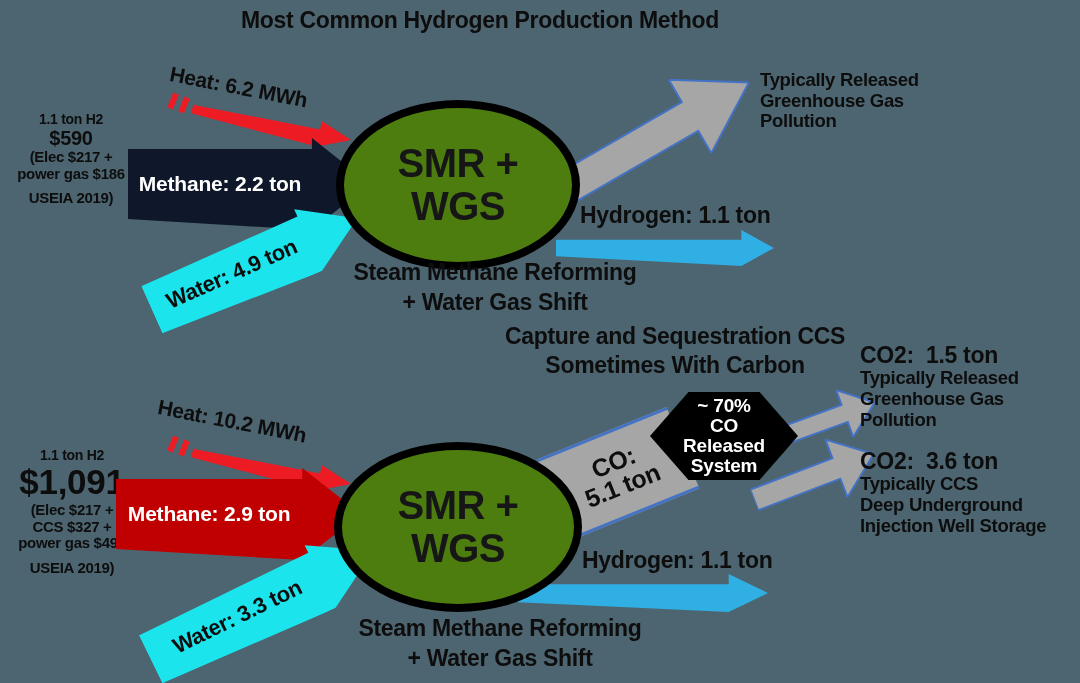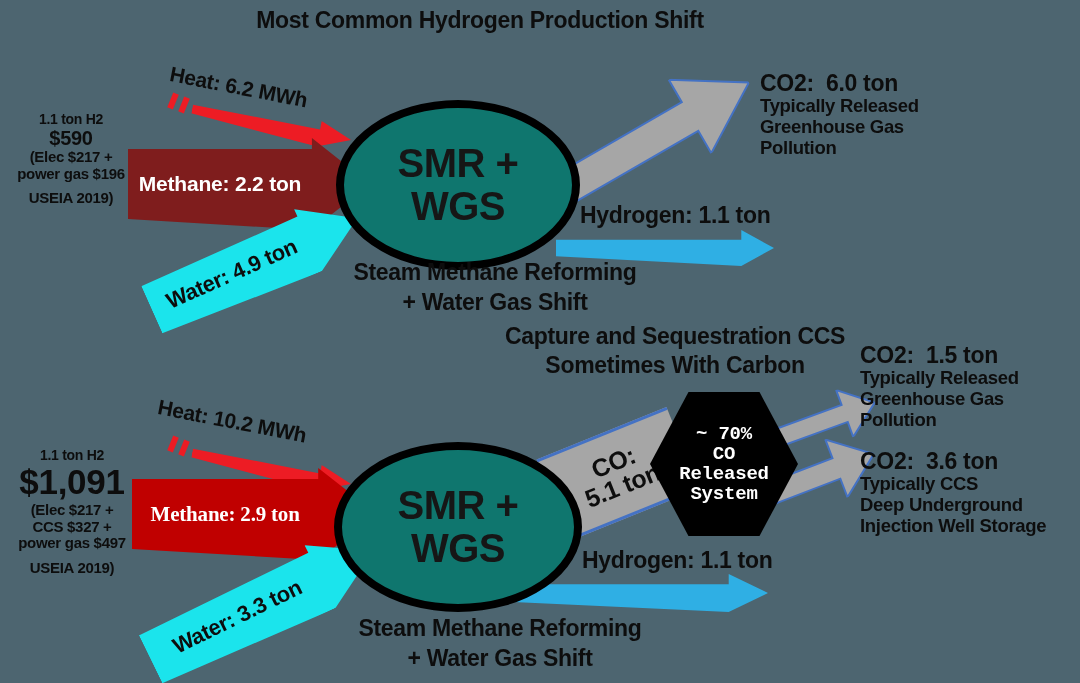--- a/index.html
+++ b/index.html
@@ -10,21 +10,21 @@
   .white{color:#ffffff;}
   .center{text-align:center;}
   .ws-pre{white-space:pre-wrap;}
 
   
   .block-arrow{clip-path:polygon(0 12%,76% 12%,76% 0,100% 50%,76% 100%,0 88%);display:flex;align-items:center;}
   .thin-arrow{clip-path:polygon(0 33%,80% 33%,80% 0,100% 50%,80% 100%,0 67%);background:#ED1C24;}
   .hyd-arrow{clip-path:polygon(0 27%,85% 27%,85% 0,100% 50%,85% 100%,0 73%);background:#2FAFE4;}
   .dash{width:6px;height:16px;background:#ED1C24;}
 
-  .ellipse{background:#0f766e;border:8px solid #000;border-radius:50%;display:flex;flex-direction:column;align-items:center;justify-content:center;box-sizing:border-box;}
+  .ellipse{background:#4d7c0f;border:8px solid #000;border-radius:50%;display:flex;flex-direction:column;align-items:center;justify-content:center;box-sizing:border-box;}
   .ellipse .txt{font-size:40px;line-height:1.08;letter-spacing:-0.5px;color:#161616;}
 
   .hexagon{clip-path:polygon(26% 0,74% 0,100% 50%,74% 100%,26% 100%,0 50%);background:#000;display:flex;flex-direction:column;align-items:center;justify-content:center;}
   .hexagon .txt{font-size:19px;line-height:1.06;letter-spacing:-0.2px;}
 
   .co-band{background:#A6A6A6;border-top:3px solid #4472C4;border-bottom:3px solid #4472C4;display:flex;flex-direction:column;align-items:center;justify-content:center;box-sizing:border-box;}
   .co-band .txt{font-size:25px;line-height:1.0;}
 
   .title{font-size:23px;line-height:1.25;}
   .cost-amount{font-size:14px;line-height:1.1;}
@@ -37,50 +37,49 @@
   .out-line1{font-size:23px;line-height:1.15;}
   .out-line{font-size:18.5px;line-height:1.12;}
   .hyd-label{font-size:23px;}
 </style>
 </head>
 <body>
 
 <div id="canvas">
 
   <div class="abs txt title center" style="left:200px;top:6px;width:560px;">
-    <div>Most Common Hydrogen Production Shift</div>
+    <div>Most Common Hydrogen Production Method</div>
   </div>
 
   <div class="abs center" style="left:2px;top:112px;width:138px;">
     <div class="txt cost-amount">1.1 ton H2</div>
     <div class="txt cost-price">$590</div>
     <div class="txt cost-note">(Elec $217 +</div>
-    <div class="txt cost-note">power gas $196</div>
+    <div class="txt cost-note">power gas $186</div>
     <div class="txt cost-note" style="margin-top:7px;">USEIA 2019)</div>
   </div>
 
   <div class="abs txt heat-label" style="left:170px;top:62px;transform:rotate(11deg);transform-origin:left center;">Heat: 6.2 MWh</div>
   <div class="abs dash" style="left:170px;top:93px;transform:rotate(22deg);"></div>
   <div class="abs dash" style="left:181px;top:97px;transform:rotate(22deg);"></div>
   <div class="abs thin-arrow" style="left:192px;top:96px;width:162px;height:26px;transform:rotate(11deg);transform-origin:left center;"></div>
 
-  <div class="abs block-arrow" style="left:128px;top:138px;width:242px;height:92px;background:#7f1d1d;">
+  <div class="abs block-arrow" style="left:128px;top:138px;width:242px;height:92px;background:#0f172a;">
     <div class="txt white methane-label" style="width:76%;text-align:center;">Methane: 2.2 ton</div>
   </div>
 
   <div class="abs block-arrow" style="left:142px;top:230px;width:225px;height:68px;background:#1BE4EC;transform:rotate(-24deg);">
     <div class="txt water-label" style="width:78%;text-align:center;">Water: 4.9 ton</div>
   </div>
 
   <svg class="abs" style="left:525px;top:100px;transform:rotate(-30deg);" width="240" height="85" viewBox="0 0 240 85">
     <polygon points="0,26 172,26 172,0 240,42.5 172,85 172,59 0,59" fill="#A6A6A6" stroke="#4472C4" stroke-width="2"></polygon>
   </svg>
 
   <div class="abs" style="left:760px;top:70px;width:230px;">
-    <div class="txt out-line1 ws-pre">CO2:  6.0 ton</div>
     <div class="txt out-line">Typically Released</div>
     <div class="txt out-line">Greenhouse Gas</div>
     <div class="txt out-line">Pollution</div>
   </div>
 
   <div class="abs txt hyd-label" style="left:580px;top:202px;">Hydrogen: 1.1 ton</div>
   <div class="abs hyd-arrow" style="left:556px;top:230px;width:218px;height:36px;"></div>
 
   <div class="abs ellipse" style="left:336px;top:100px;width:244px;height:170px;">
     <div class="txt">SMR +</div>
@@ -104,41 +103,41 @@
     <div class="txt cost-note">CCS $327 +</div>
     <div class="txt cost-note">power gas $497</div>
     <div class="txt cost-note" style="margin-top:8px;">USEIA 2019)</div>
   </div>
 
   <div class="abs txt heat-label" style="left:158px;top:395px;transform:rotate(11deg);transform-origin:left center;">Heat: 10.2 MWh</div>
   <div class="abs dash" style="left:170px;top:436px;transform:rotate(22deg);"></div>
   <div class="abs dash" style="left:181px;top:440px;transform:rotate(22deg);"></div>
   <div class="abs thin-arrow" style="left:192px;top:440px;width:162px;height:26px;transform:rotate(11deg);transform-origin:left center;"></div>
 
-  <div class="abs block-arrow" style="left:132px;top:468px;width:245px;height:92px;background:#C00000;font-family:Liberation Serif, serif;">
+  <div class="abs block-arrow" style="left:116px;top:468px;width:245px;height:92px;background:#C00000;">
     <div class="txt white methane-label" style="width:76%;text-align:center;">Methane: 2.9 ton</div>
   </div>
 
   <div class="abs block-arrow" style="left:138px;top:570px;width:248px;height:70px;background:#1BE4EC;transform:rotate(-26deg);">
     <div class="txt water-label" style="width:78%;text-align:center;">Water: 3.3 ton</div>
   </div>
 
   <div class="abs co-band" style="left:548px;top:430px;width:140px;height:88px;transform:rotate(-22deg);">
     <div class="txt">CO:</div>
     <div class="txt">5.1 ton</div>
   </div>
 
   <svg class="abs" style="left:770px;top:396px;transform:rotate(-20deg);" width="108" height="50" viewBox="0 0 108 50">
     <polygon points="0,16 76,16 76,0 108,25 76,50 76,34 0,34" fill="#A6A6A6" stroke="#4472C4" stroke-width="2"></polygon>
   </svg>
   <svg class="abs" style="left:750px;top:446px;transform:rotate(-21deg);" width="128" height="62" viewBox="0 0 128 62">
     <polygon points="0,20 88,20 88,0 128,31 88,62 88,42 0,42" fill="#A6A6A6" stroke="#4472C4" stroke-width="2"></polygon>
   </svg>
 
-  <div class="abs hexagon" style="left:650px;top:392px;width:148px;height:144px;font-family:Liberation Mono, monospace;">
+  <div class="abs hexagon" style="left:650px;top:392px;width:148px;height:88px;">
     <div class="txt white">~ 70%</div>
     <div class="txt white">CO</div>
     <div class="txt white">Released</div>
     <div class="txt white">System</div>
   </div>
 
   <div class="abs" style="left:860px;top:342px;width:225px;">
     <div class="txt out-line1 ws-pre">CO2:  1.5 ton</div>
     <div class="txt out-line">Typically Released</div>
     <div class="txt out-line">Greenhouse Gas</div>

